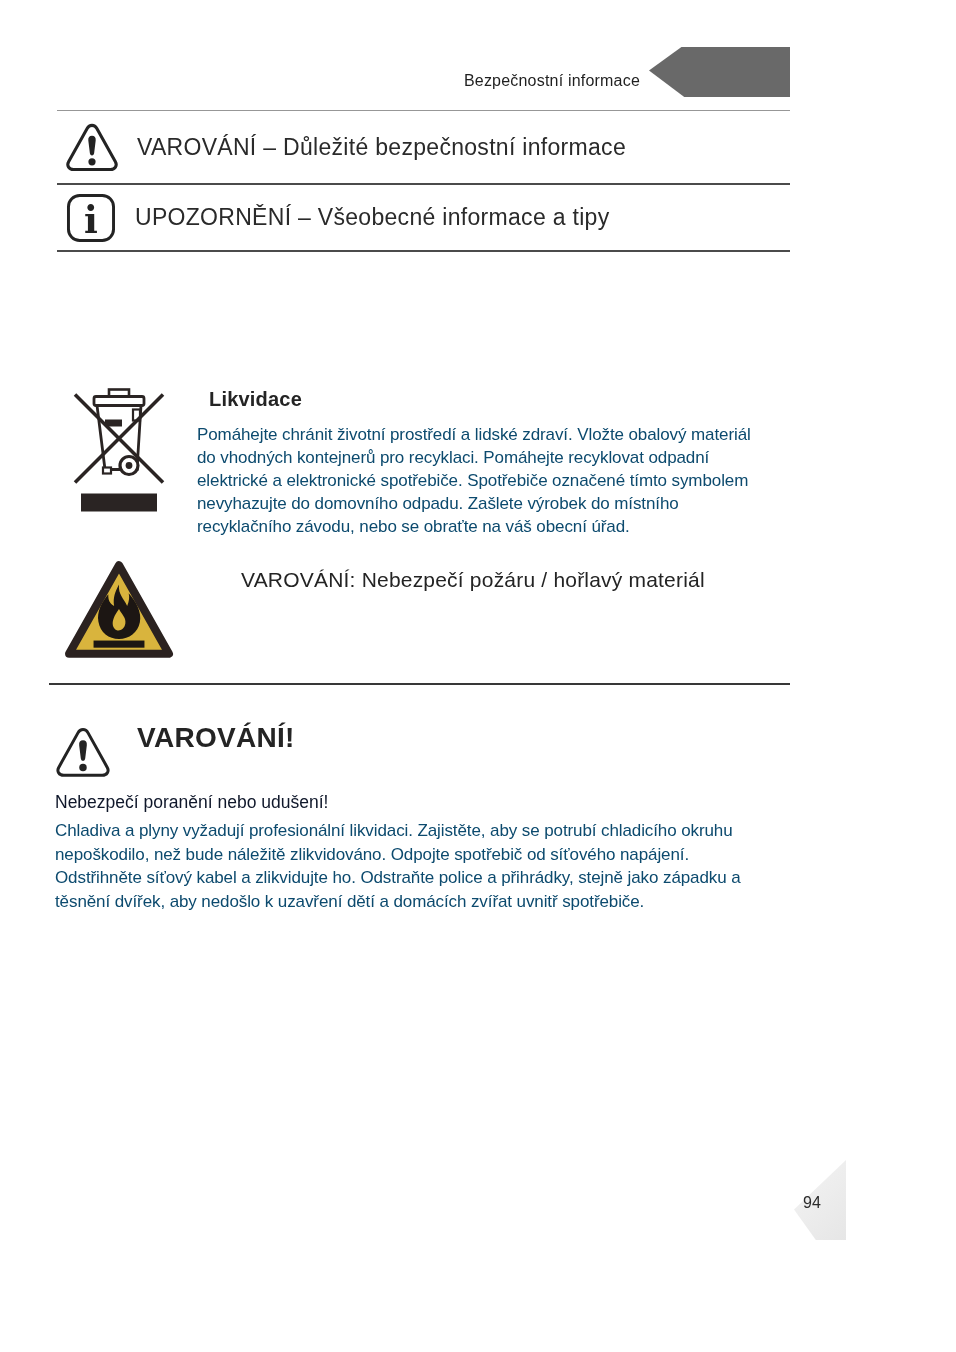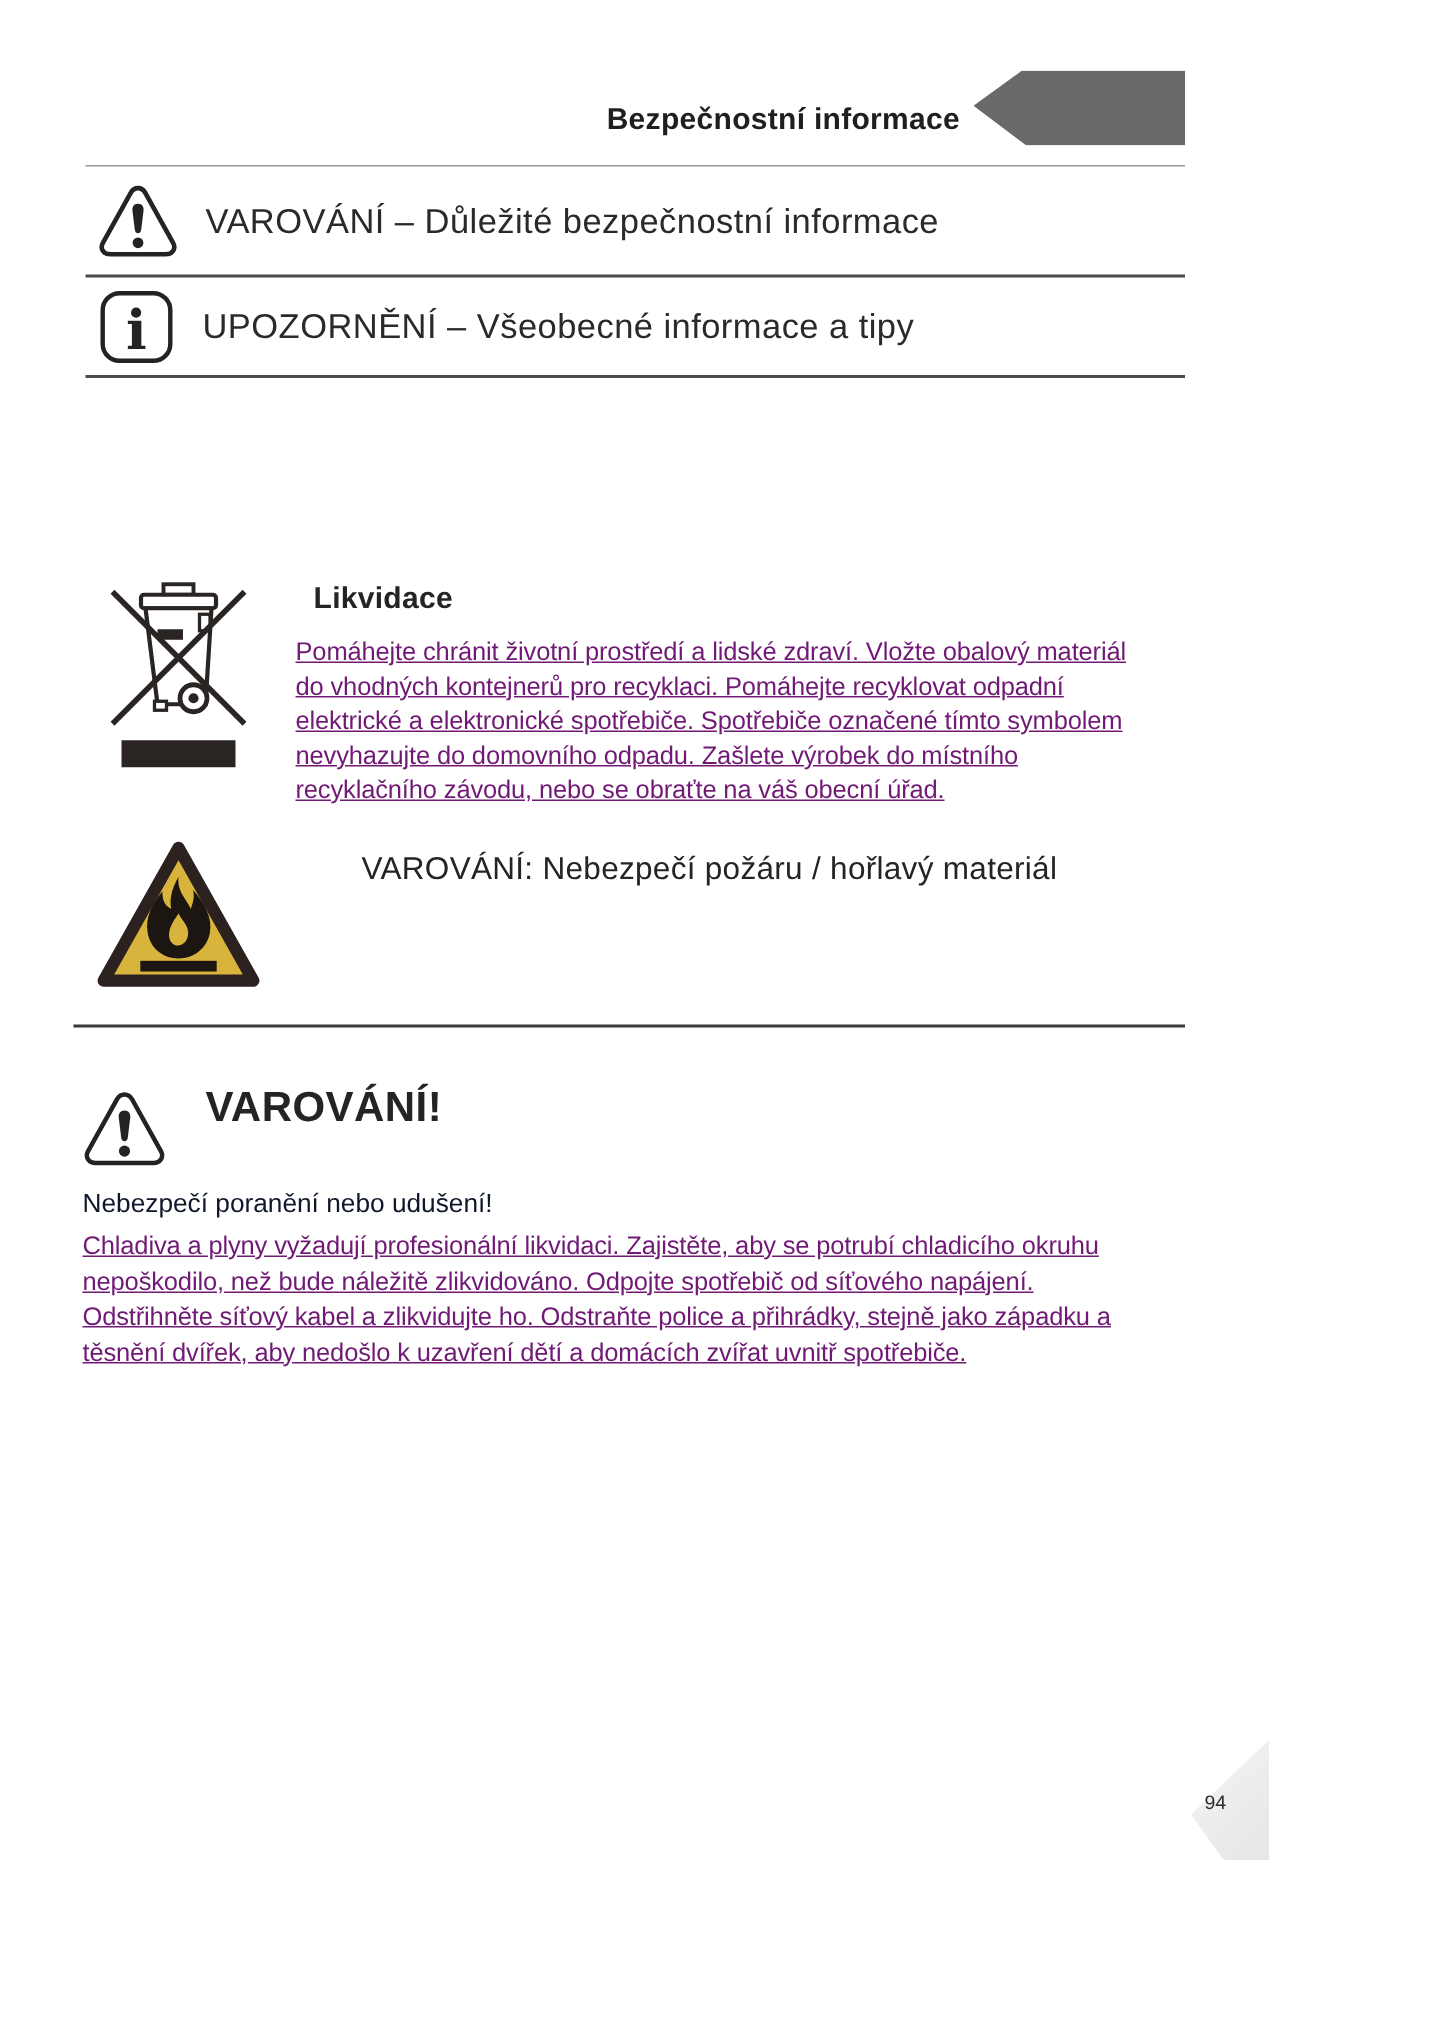--- a/index.html
+++ b/index.html
@@ -3,54 +3,54 @@
 <meta charset="utf-8">
 <style>
   html,body{margin:0;padding:0;background:#fff;}
   .page{
     position:relative;width:956px;height:1352px;background:#ffffff;overflow:hidden;
     font-family:"Liberation Sans", sans-serif;color:#2e2e2e;
   }
   
   .header-row{position:absolute;left:57px;top:46px;width:733px;height:52px;
     display:flex;justify-content:flex-end;align-items:center;gap:9px;}
-  .header-title{font-size:20px;font-weight:700;letter-spacing:.2px;color:#1f1f1f;margin-top:17px;}
+  .header-title{font-size:16px;font-weight:400;letter-spacing:.2px;color:#1f1f1f;margin-top:17px;}
   .header-arrow{width:141px;height:50px;background:#696969;
     clip-path:polygon(0 47%,23% 0,100% 0,100% 100%,25% 100%);}
   .rule-top{position:absolute;left:57px;top:110px;width:733px;height:1px;background:#979797;}
   
   .legend{position:absolute;left:57px;top:111px;width:733px;}
   .legend-row{display:flex;align-items:center;gap:18px;padding-left:8px;
     border-bottom:2px solid #4b4b4b;box-sizing:border-box;text-align:right;}
   .legend-label{font-size:23px;font-weight:400;letter-spacing:.3px;color:#2a2a2a;}
   
   .icon-section{position:absolute;display:flex;width:733px;left:57px;}
   .icon-col{flex:0 0 140px;box-sizing:border-box;}
   .sec-heading{margin:12px;font-size:20px;font-weight:700;letter-spacing:.2px;color:#242424;}
   .sec-heading.light{font-weight:400;font-size:21px;}
-  .body-text{margin:0;font-size:17px;line-height:23px;letter-spacing:-.1px;color:#701a75;text-decoration:underline;}
+  .body-text{margin:0;font-size:17px;line-height:23px;letter-spacing:-.1px;color:#0c4a6e;}
   .disposal{top:376px;}
   .disposal .icon-col{padding-left:12px;padding-top:4px;}
   .disposal .body-text{width:560px;margin-top:11px;}
   .fire{top:558px;gap:32px;}
   .fire .icon-col{padding-left:6px;}
   .fire .sec-heading{margin-top:10px;}
   .fire .body-text{width:544px;margin-top:11px;}
   .rule-mid{position:absolute;left:49px;top:683px;width:741px;height:2px;background:#383838;}
   
   .injury{position:absolute;left:55px;top:722px;width:737px;}
   .injury-head{display:flex;align-items:flex-start;gap:26px;height:62px;}
   .injury-title{font-size:28px;font-weight:700;letter-spacing:.3px;color:#242424;margin:0;}
   .injury-sub{margin:8px 0 0 0;font-size:17.5px;color:#0f172a;}
   .injury .body-text{width:714px;margin-top:6px;line-height:23.5px;}
   
   .page-tab{position:absolute;left:794px;top:1160px;width:52px;height:80px;
     background:linear-gradient(135deg,#f4f4f4,#e6e6e6);
     clip-path:polygon(100% 0,0 62%,42% 100%,100% 100%);}
-  .page-num{position:absolute;left:9px;top:34px;font-size:13px;color:#2b2b2b;}
+  .page-num{position:absolute;left:9px;top:34px;font-size:16px;color:#2b2b2b;}
 </style>
 </head>
 <body>
 
 <div class="page">
 
   <div class="header-row">
     <span class="header-title">Bezpečnostní informace</span>
     <div class="header-arrow"></div>
   </div>

